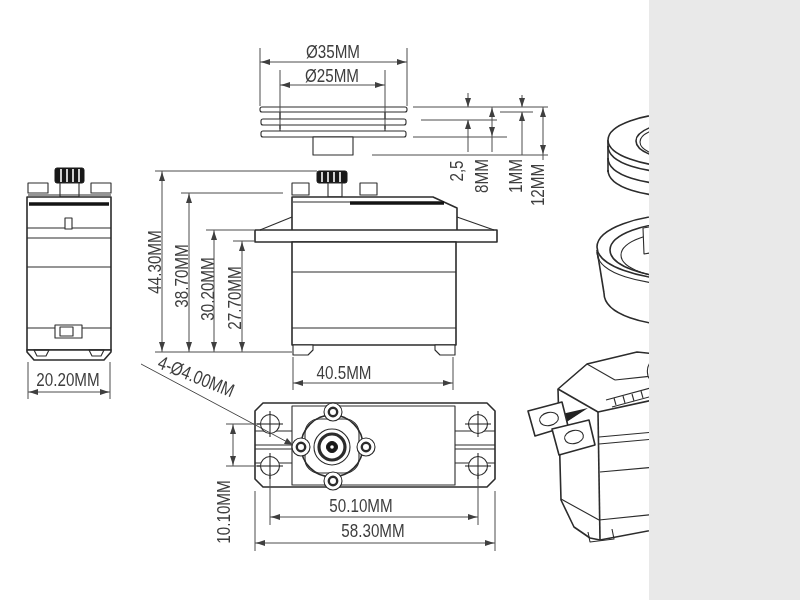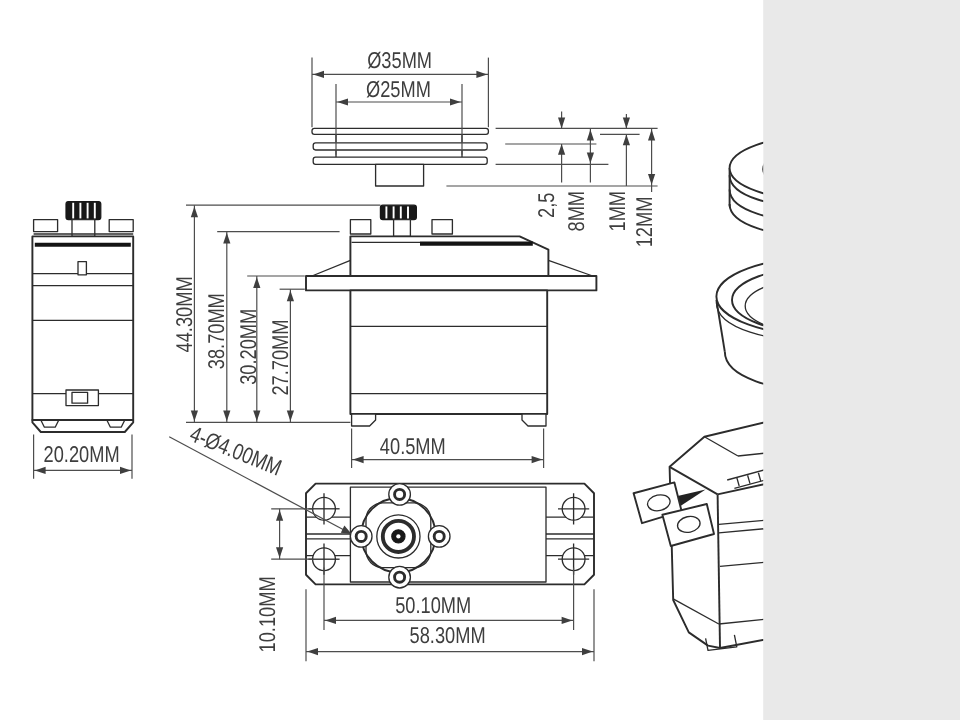--- a/index.html
+++ b/index.html
@@ -1,17 +1,17 @@
 <!DOCTYPE html>
 <html><head>
 <meta charset="utf-8">
 <style>
   html,body{margin:0;padding:0;background:#e9e9e9;}
   #stage{position:relative;width:636px;height:600px;background:#ffffff;overflow:hidden;
-         font-family:"Liberation Sans", sans-serif;}
+         font-family:"Liberation Sans", sans-serif;padding-left:13px;}
   #stage svg{position:absolute;left:0;top:0;}
   .lbl{position:absolute;white-space:nowrap;font-size:19px;color:#3e3e3e;
        font-family:"Liberation Sans", sans-serif;transform-origin:center;}
   .h  {transform:translate(-50%,-50%) scaleX(.8);}
   .v  {transform:translate(-50%,-50%) rotate(-90deg) scaleX(.8);}
   .r22{transform:translate(-50%,-50%) rotate(22deg) scaleX(.8);}
   
   .ol {stroke:#2c2c2c;stroke-width:1.6;fill:none;stroke-linejoin:round;}
   .olw{stroke:#2c2c2c;stroke-width:1.6;fill:#ffffff;stroke-linejoin:round;}
   .ol2{stroke:#2c2c2c;stroke-width:1.1;fill:none;stroke-linejoin:round;}

